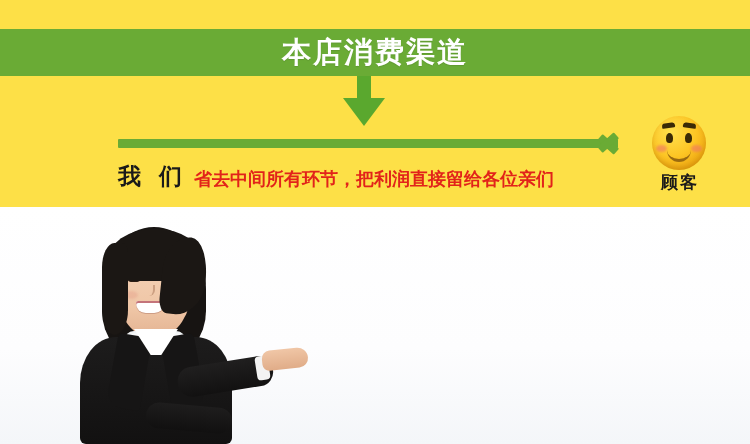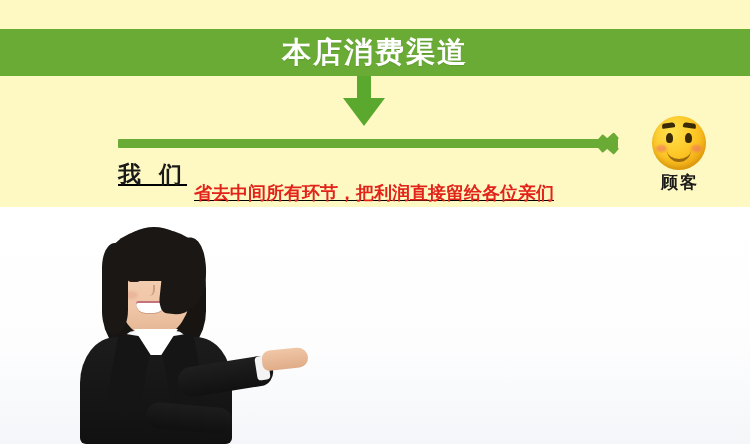--- a/index.html
+++ b/index.html
@@ -2,21 +2,21 @@
 <html><head>
 <meta charset="utf-8">
 <style>
   html,body{margin:0;padding:0;}
   body{
     width:750px;height:444px;
     background:#ffffff;
     font-family:"DejaVu Sans","Liberation Sans",sans-serif;
     overflow:hidden;
   }
-  #page{position:relative;width:750px;height:444px;background:#fef9c3;overflow:hidden;}
+  #page{position:relative;width:750px;height:444px;background:#fde047;overflow:hidden;}
 
   
   .banner{
     position:absolute;left:0;top:29px;width:750px;height:47px;
     background:#6aab35;
   }
   .banner-title{
     position:absolute;left:0;top:0;width:750px;height:47px;
     display:flex;align-items:center;justify-content:center;
     color:#ffffff;font-size:29px;font-weight:bold;letter-spacing:2px;
@@ -55,21 +55,21 @@
     position:absolute;left:0;top:2px;width:22px;height:8px;
     background:#6aab35;transform:rotate(42deg);transform-origin:left center;border-radius:1px;
   }
   .flow-head .b2{
     position:absolute;left:0;top:15px;width:22px;height:8px;
     background:#6aab35;transform:rotate(-42deg);transform-origin:left center;border-radius:1px;
   }
 
   .slogan{
     position:absolute;left:118px;top:160px;width:500px;height:28px;
-    display:flex;align-items:center;white-space:nowrap;line-height:1;text-decoration:underline;
+    display:flex;align-items:flex-end;white-space:nowrap;line-height:1;
   }
   .slogan .we{
     font-size:23px;font-weight:bold;color:#1a1a1a;letter-spacing:5px;
     margin-right:7px;
   }
   .slogan .msg{
     font-size:18px;font-weight:bold;color:#e2231a;letter-spacing:0px;margin-top:37px;
   }
 
   

